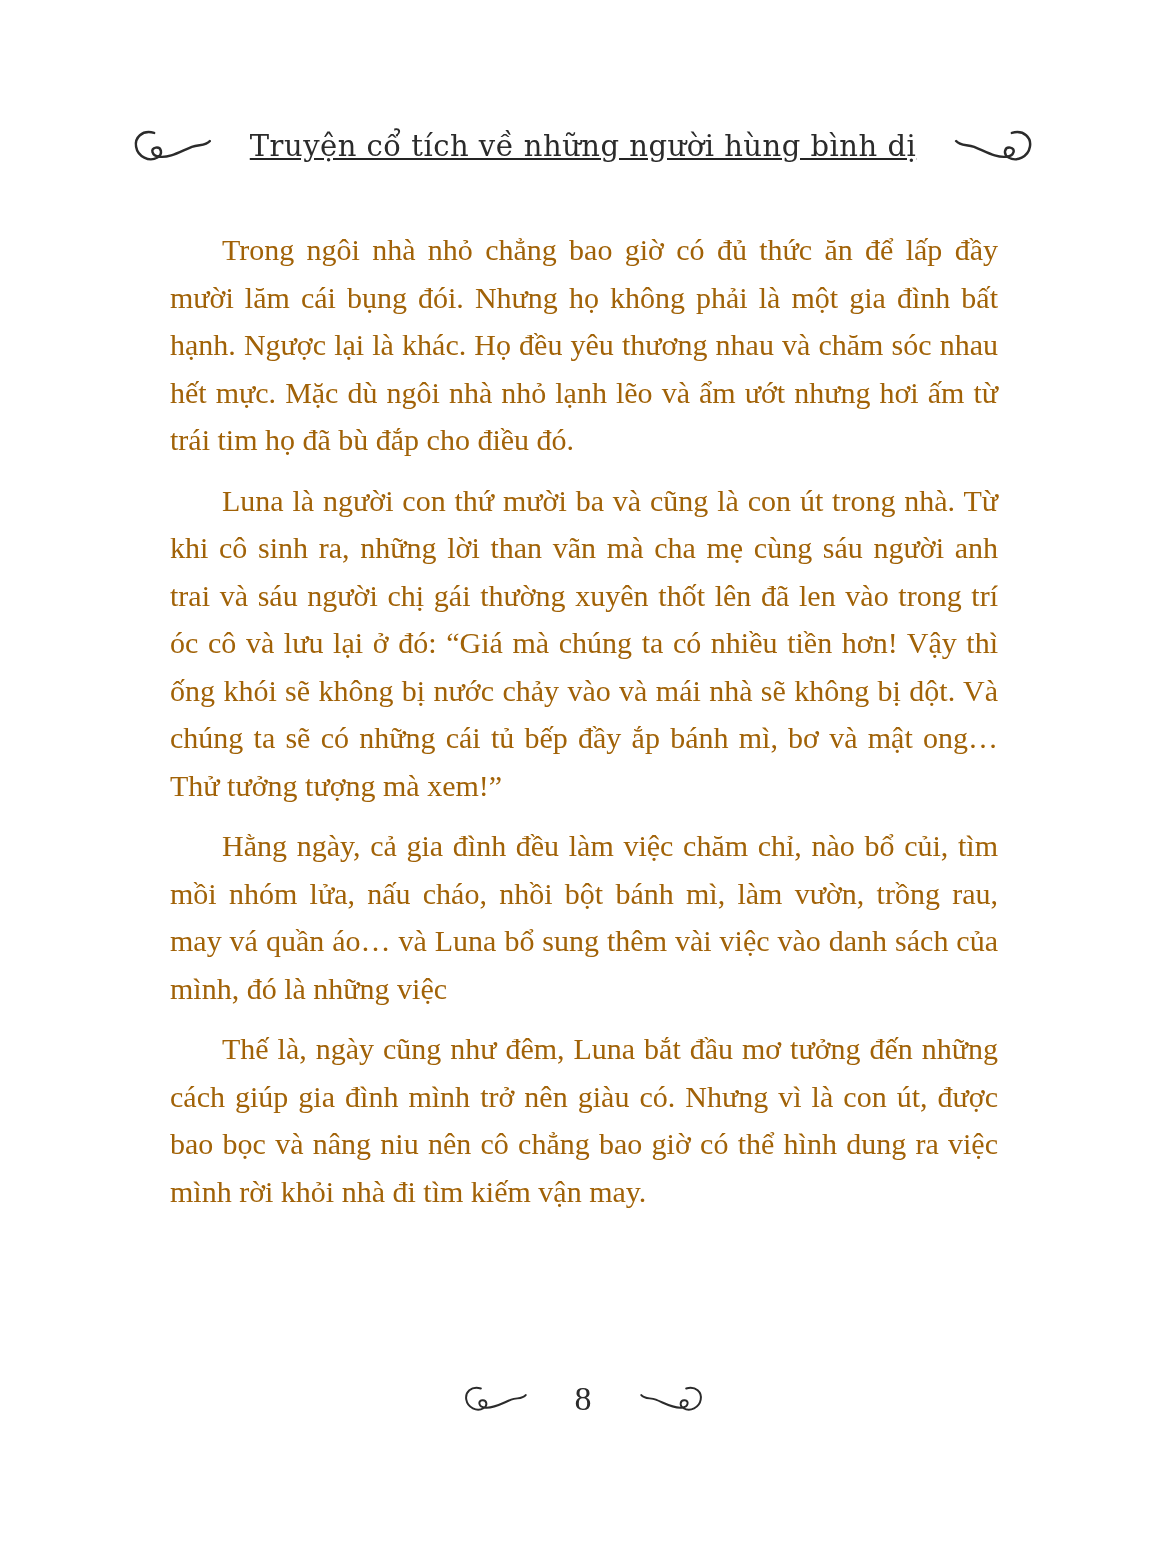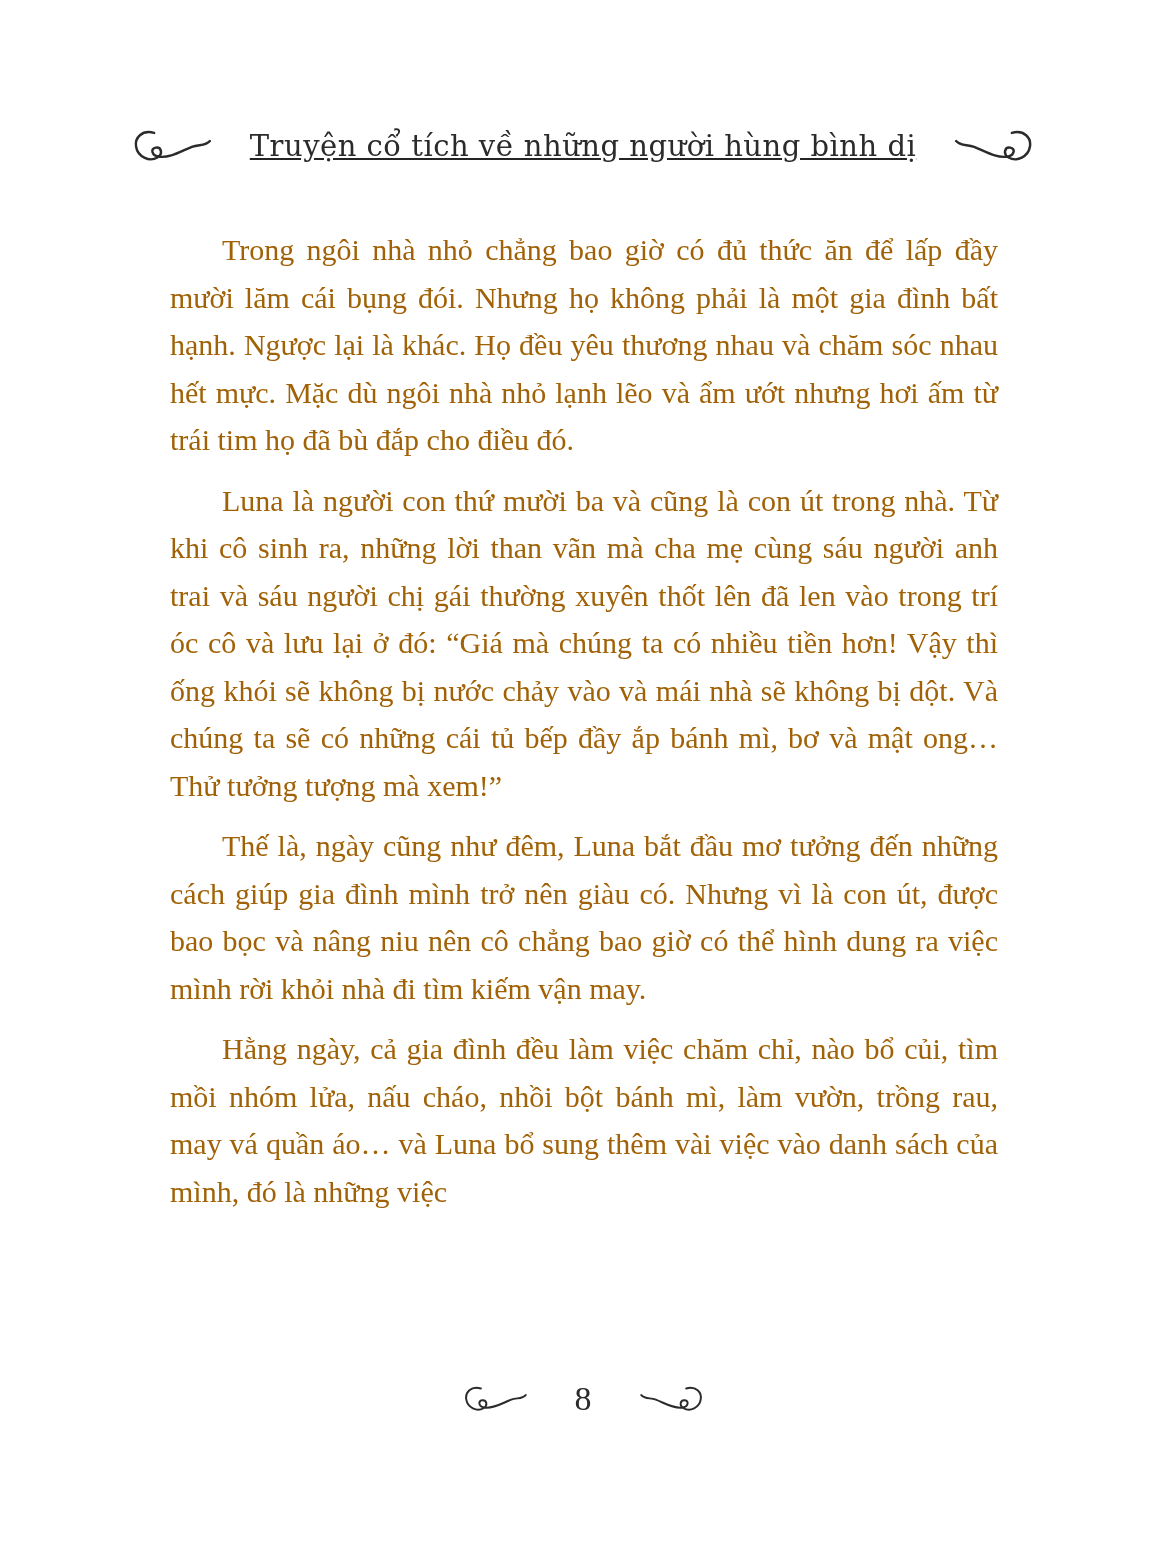--- a/index.html
+++ b/index.html
@@ -112,22 +112,22 @@
     <span class="flourish mirrored">
       <svg width="82" height="40" viewBox="0 0 100 42">
           <use href="#flourish-glyph"></use>
         </svg>
     </span>
   </header>
 
   <main class="body-text">
     <p>Trong ngôi nhà nhỏ chẳng bao giờ có đủ thức ăn để lấp đầy mười lăm cái bụng đói. Nhưng họ không phải là một gia đình bất hạnh. Ngược lại là khác. Họ đều yêu thương nhau và chăm sóc nhau hết mực. Mặc dù ngôi nhà nhỏ lạnh lẽo và ẩm ướt nhưng hơi ấm từ trái tim họ đã bù đắp cho điều đó.</p>
     <p>Luna là người con thứ mười ba và cũng là con út trong nhà. Từ khi cô sinh ra, những lời than vãn mà cha mẹ cùng sáu người anh trai và sáu người chị gái thường xuyên thốt lên đã len vào trong trí óc cô và lưu lại ở đó: “Giá mà chúng ta có nhiều tiền hơn! Vậy thì ống khói sẽ không bị nước chảy vào và mái nhà sẽ không bị dột. Và chúng ta sẽ có những cái tủ bếp đầy ắp bánh mì, bơ và mật ong… Thử tưởng tượng mà xem!”</p>
+    <p>Hằng ngày, cả gia đình đều làm việc chăm chỉ, nào bổ củi, tìm mồi nhóm lửa, nấu cháo, nhồi bột bánh mì, làm vườn, trồng rau, may vá quần áo… và Luna bổ sung thêm vài việc vào danh sách của mình, đó là những việc</p>
     <p>Thế là, ngày cũng như đêm, Luna bắt đầu mơ tưởng đến những cách giúp gia đình mình trở nên giàu có. Nhưng vì là con út, được bao bọc và nâng niu nên cô chẳng bao giờ có thể hình dung ra việc mình rời khỏi nhà đi tìm kiếm vận may.</p>
-    <p>Hằng ngày, cả gia đình đều làm việc chăm chỉ, nào bổ củi, tìm mồi nhóm lửa, nấu cháo, nhồi bột bánh mì, làm vườn, trồng rau, may vá quần áo… và Luna bổ sung thêm vài việc vào danh sách của mình, đó là những việc</p>
   </main>
 
   <footer class="page-footer">
     <span class="flourish">
       <svg width="66" height="32" viewBox="0 0 100 42">
           <use href="#flourish-glyph"></use>
         </svg>
     </span>
     <span class="page-number">8</span>
     <span class="flourish mirrored">

